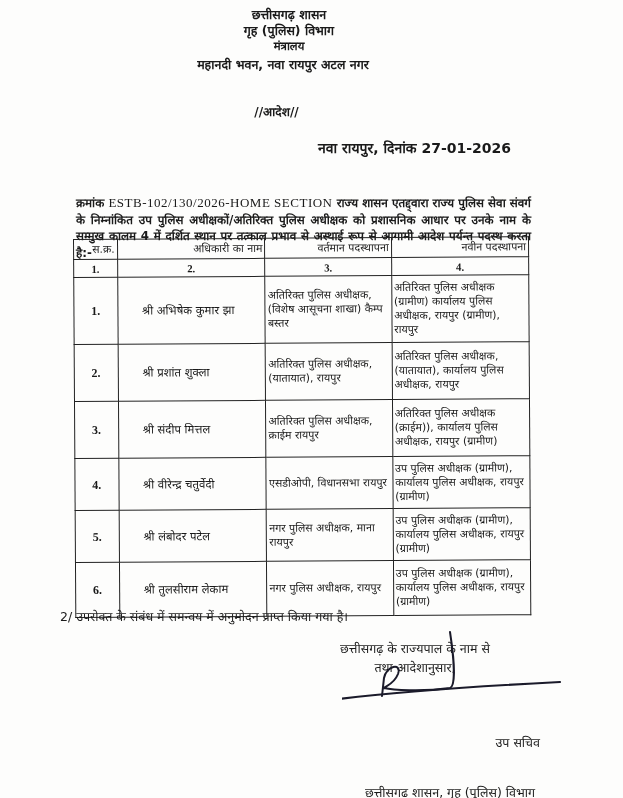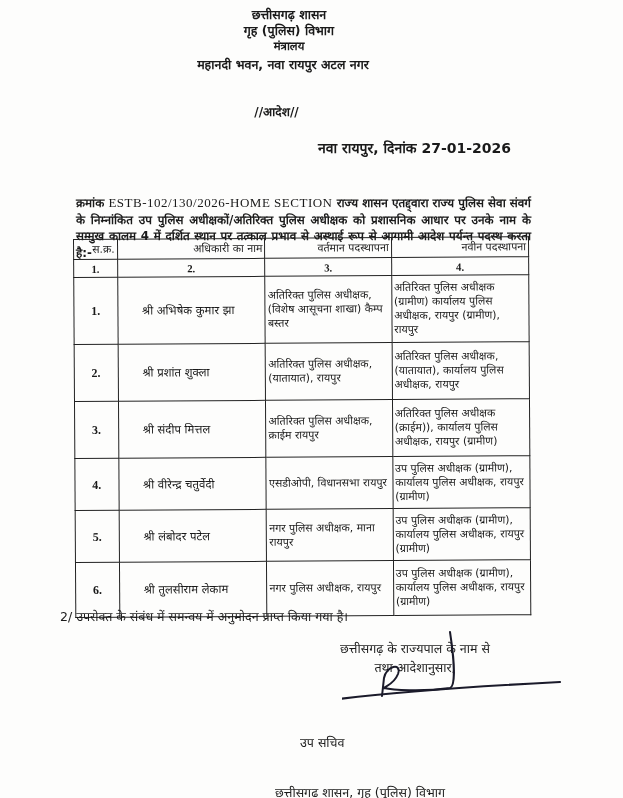--- a/index.html
+++ b/index.html
@@ -28,21 +28,21 @@
   table.alloc td.name { width:128px; font-size:11.5px;padding-left:24px; }
   table.alloc td.cur { width:128px; }
   table.alloc td.new { width:140px; }
   table.alloc tr.row td { height:54px; }
   table.alloc tr.row.r1 td { height:64px; }
   table.alloc tr.row.r4 td, table.alloc tr.row.r5 td { height:49px; }
   table.alloc tr.row.r6 td { height:52px; }
   .note { position:absolute; left:60px; top:608px; font-size:12.5px; }
   .sig-line { position:absolute; font-size:12.5px; text-align:center; }
   .signature-mark { position:absolute; left:342px; top:628px; }
-  .desig { position:absolute; font-size:12.5px; text-align:left; }
+  .desig { position:absolute; font-size:12.5px; text-align:right; }
 </style>
 </head>
 <body>
 
 <div class="page">
 
   <div class="hdr" style="top:6px">छत्तीसगढ़ शासन</div>
   <div class="hdr" style="top:38px;font-size:11.5px">मंत्रालय</div>
   <div class="hdr" style="top:22px">गृह (पुलिस) विभाग</div>
   <div class="hdr" style="top:56px;left:-6px">महानदी भवन, नवा रायपुर अटल नगर</div>

